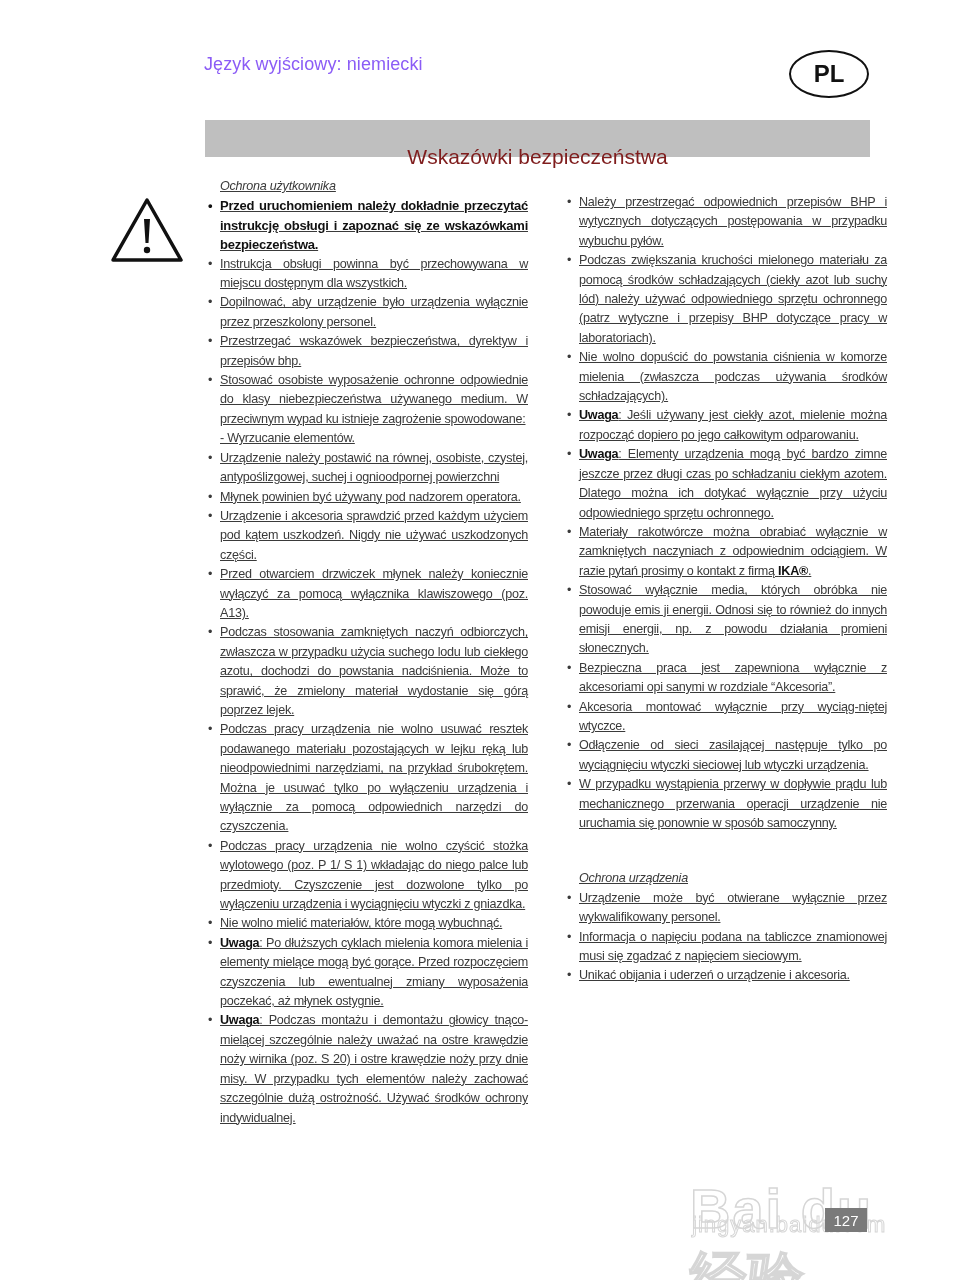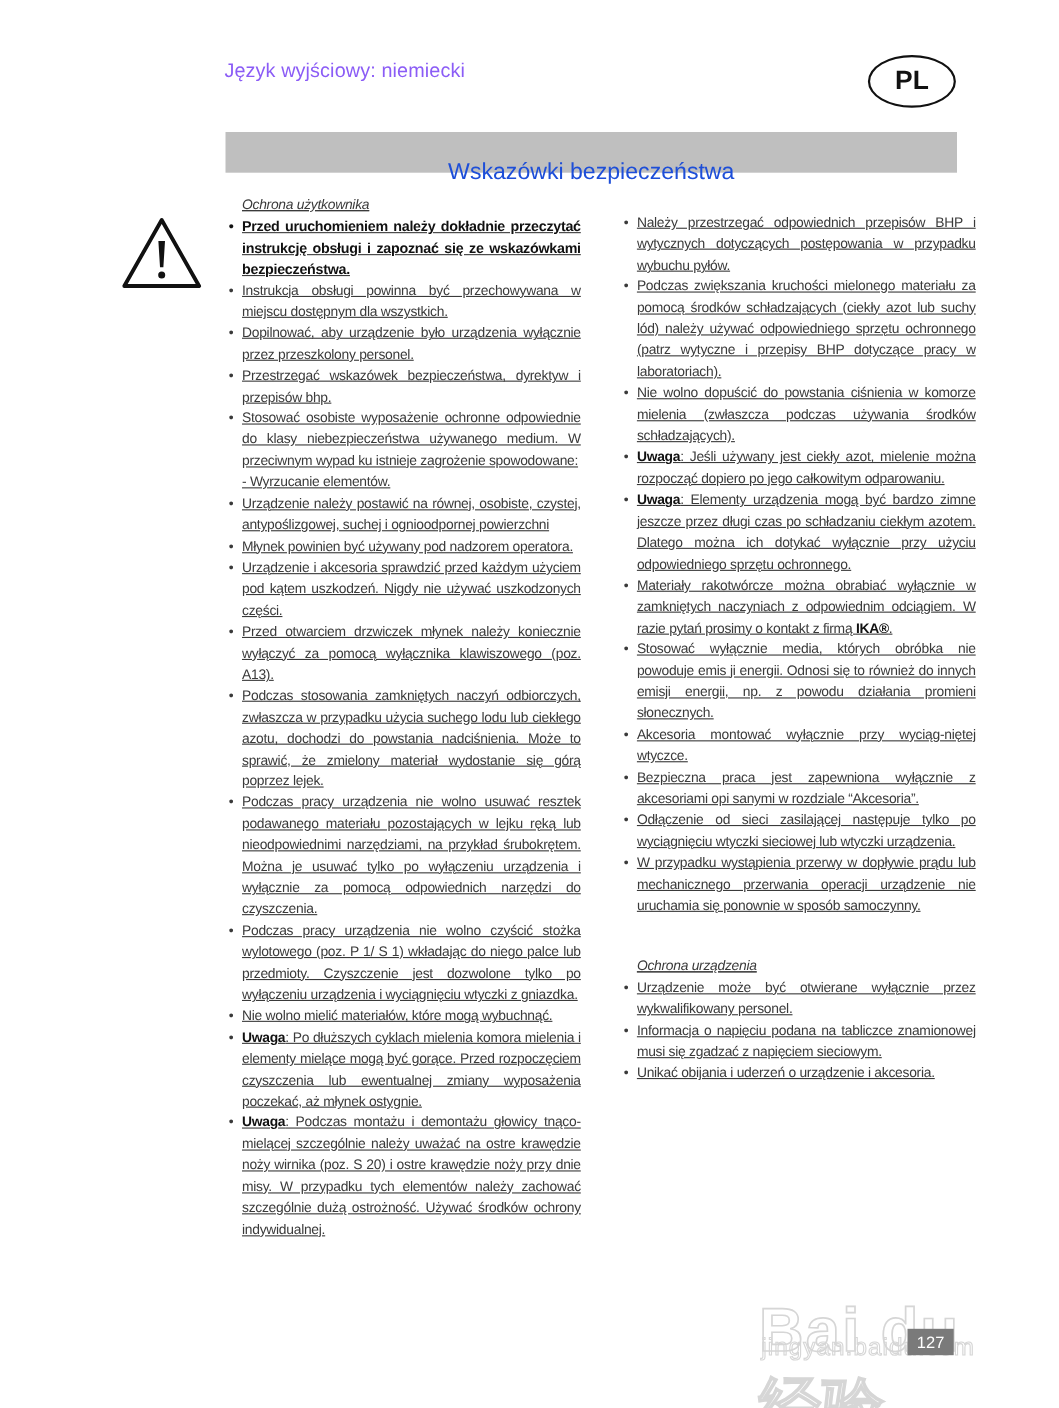--- a/index.html
+++ b/index.html
@@ -5,21 +5,21 @@
   html, body { margin: 0; padding: 0; background: #ffffff; }
   body { width: 963px; height: 1280px; position: relative; overflow: hidden;
          font-family: "Liberation Sans", "DejaVu Sans", sans-serif; color: #2a2a2a; }
   .lang-note { position: absolute; left: 204px; top: 54px; font-size: 18px; color: #8b5cf6; letter-spacing: 0.1px; }
   .pl-badge { position: absolute; left: 789px; top: 50px; width: 80px; height: 48px;
               border: 2.5px solid #111; border-radius: 50%; box-sizing: border-box;
               display: flex; align-items: center; justify-content: center;
               font-weight: bold; font-size: 24px; color: #111; font-family: "Liberation Sans", sans-serif; }
   .title-bar { position: absolute; left: 205px; top: 120px; width: 665px; height: 37px;
                background: #bfbfbf; display: flex; align-items: center; justify-content: center; }
-  .title-bar span { font-size: 21px; color: #1d4ed8; margin-top: 36px; }
+  .title-bar span { font-size: 21px; color: #7f1d1d; margin-top: 36px; }
   .warning-icon { position: absolute; left: 110px; top: 197px; width: 74px; height: 66px; }
   .col { position: absolute; top: 177px; width: 322px; font-size: 12.6px; line-height: 19.4px;
          color: #3a3a3a; letter-spacing: -0.25px; }
   .col.left { left: 206px; text-decoration: underline; }
   .col.right { left: 565px; top: 193px; text-decoration: underline; }
   .section-head { font-style: italic; text-decoration: underline; padding-left: 14px; color: #3a3a3a; }
   .item { position: relative; padding-left: 14px; text-align: justify; }
   .item::before { content: "•"; position: absolute; left: 2px; top: 0; }
   .item.bold { font-weight: bold; color: #111; font-size: 13px; }
   .item b { color: #111; }
@@ -76,22 +76,22 @@
 
 <div class="col right">
   <div id="right-items">
       <div class="item"><span>Należy przestrzegać odpowiednich przepisów BHP i wytycznych dotyczących postępowania w przypadku wybuchu pyłów.</span></div>
       <div class="item"><span>Podczas zwiększania kruchości mielonego materiału za pomocą środków schładzających (ciekły azot lub suchy lód) należy używać odpowiedniego sprzętu ochronnego (patrz wytyczne i przepisy BHP dotyczące pracy w laboratoriach).</span></div>
       <div class="item"><span>Nie wolno dopuścić do powstania ciśnienia w komorze mielenia (zwłaszcza podczas używania środków schładzających).</span></div>
       <div class="item"><b>Uwaga</b><span>: Jeśli używany jest ciekły azot, mielenie można rozpocząć dopiero po jego całkowitym odparowaniu.</span></div>
       <div class="item"><b>Uwaga</b><span>: Elementy urządzenia mogą być bardzo zimne jeszcze przez długi czas po schładzaniu ciekłym azotem. Dlatego można ich dotykać wyłącznie przy użyciu odpowiedniego sprzętu ochronnego.</span></div>
       <div class="item"><span>Materiały rakotwórcze można obrabiać wyłącznie w zamkniętych naczyniach z odpowiednim odciągiem. W razie pytań prosimy o kontakt z firmą </span><b>IKA®</b><span>.</span></div>
       <div class="item"><span>Stosować wyłącznie media, których obróbka nie powoduje emis ji energii. Odnosi się to również do innych emisji energii, np. z powodu działania promieni słonecznych.</span></div>
+      <div class="item"><span>Bezpieczna praca jest zapewniona wyłącznie z akcesoriami opi sanymi w rozdziale “Akcesoria”.</span></div>
       <div class="item"><span>Akcesoria montować wyłącznie przy wyciąg-niętej wtyczce.</span></div>
-      <div class="item"><span>Bezpieczna praca jest zapewniona wyłącznie z akcesoriami opi sanymi w rozdziale “Akcesoria”.</span></div>
       <div class="item"><span>Odłączenie od sieci zasilającej następuje tylko po wyciągnięciu wtyczki sieciowej lub wtyczki urządzenia.</span></div>
       <div class="item"><span>W przypadku wystąpienia przerwy w dopływie prądu lub mechanicznego przerwania operacji urządzenie nie uruchamia się ponownie w sposób samoczynny.</span></div>
     </div>
   <div class="spacer"></div>
   <div class="section-head">Ochrona urządzenia</div>
   <div id="right-items-2">
       <div class="item"><span>Urządzenie może być otwierane wyłącznie przez wykwalifikowany personel.</span></div>
       <div class="item"><span>Informacja o napięciu podana na tabliczce znamionowej musi się zgadzać z napięciem sieciowym.</span></div>
       <div class="item"><span>Unikać obijania i uderzeń o urządzenie i akcesoria.</span></div>
     </div>

